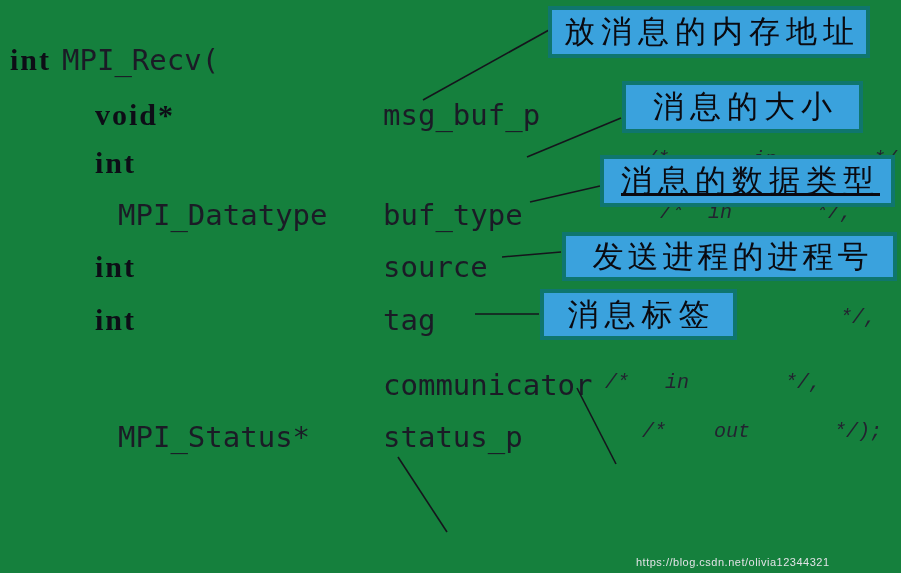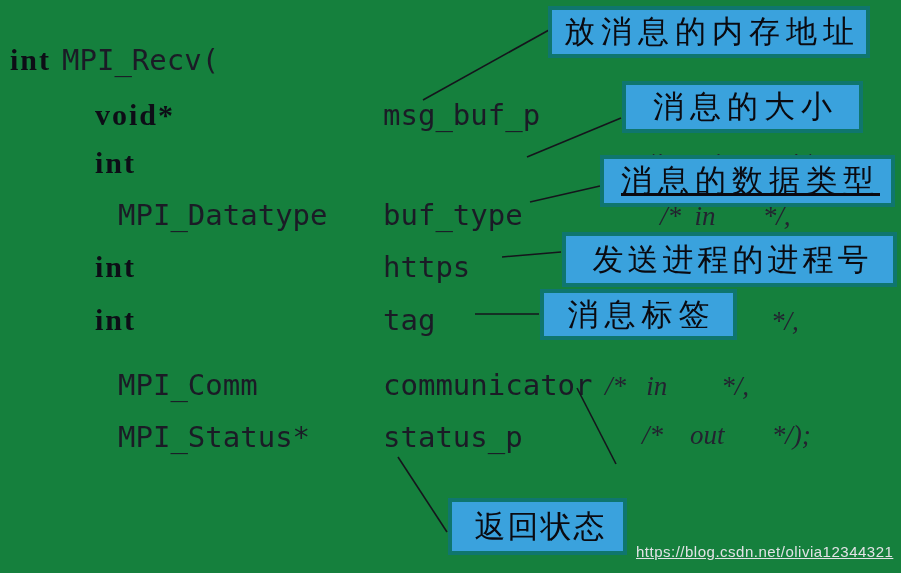--- a/index.html
+++ b/index.html
@@ -12,51 +12,51 @@
   .row span{position:absolute;white-space:pre;}
   .t-kw{
     font-family:"Liberation Serif","DejaVu Serif",serif;
     font-weight:bold;font-size:30px;letter-spacing:2px;color:#0d0d16;
   }
   .t-mono,.p-name{
     font-family:"DejaVu Sans Mono","Liberation Mono",monospace;
     font-size:29px;color:#1b1b26;
   }
   .cmt{
-    font-family:Liberation Serif, serif;
-    font-style:italic;font-size:27px;color:#232330;white-space:pre;
+    font-family:Liberation Mono, monospace;
+    font-style:italic;font-size:20px;color:#232330;white-space:pre;
   }
   .r1{top:43px;}  .r2{top:98px;}  .r3{top:146px;} .r4{top:198px;}
   .r5{top:250px;} .r6{top:303px;} .r7{top:368px;} .r8{top:420px;}
   .x-kw1{left:10px;}  .x-fn{left:62px;text-align:right;}
   .x-kw{left:95px;}   .x-type{left:118px;}
   .x-param{left:383px;}
   .cm3{left:645px;top:2px;} .cm4{left:660px;top:3px;} .cm5{left:648px;top:3px;}
   .cm6{left:648px;top:3px;} .cm7{left:605px;top:3px;} .cm8{left:642px;top:0px;}
   
   .lines{position:absolute;left:0;top:0;z-index:3;}
   
   .abox{
     position:absolute;z-index:5;background:#3aa2dd;border:4px solid #0f766e;
     box-sizing:border-box;display:flex;align-items:center;justify-content:center;
     font-size:31px;color:#0a0a10;letter-spacing:6px;text-indent:6px;
     font-family:"DejaVu Sans",sans-serif;
   }
   .b1{left:548px;top:6px;width:322px;height:52px;}
   .b2{left:622px;top:81px;width:241px;height:52px;}
   .b3{left:600px;top:155px;width:295px;height:52px;text-decoration:underline;}
-  .b4{left:562px;top:232px;width:335px;height:55px;letter-spacing:4px;}
+  .b4{left:562px;top:232px;width:335px;height:49px;letter-spacing:4px;}
   .b5{left:540px;top:289px;width:197px;height:51px;}
   .b6{left:617px;top:433px;width:173px;height:55px;letter-spacing:10px;}
   .b7{left:448px;top:498px;width:179px;height:57px;letter-spacing:2px;}
   
   .wm{
-    position:absolute;z-index:8;left:636px;top:543px;width:260px;
+    position:absolute;z-index:8;left:636px;top:556px;width:260px;
     font-family:"Liberation Sans","DejaVu Sans",sans-serif;
-    font-size:15px;color:#e2e2e6;letter-spacing:0.5px;text-decoration:underline;
+    font-size:11px;color:#e2e2e6;letter-spacing:0.5px;
   }
 </style>
 </head>
 <body>
 
 <div class="stage">
 
   <div class="row r1">
     <span class="t-kw x-kw1">int</span>
     <span class="t-mono x-fn">MPI_Recv(</span>
@@ -73,32 +73,31 @@
   </div>
 
   <div class="row r4">
     <span class="t-mono x-type">MPI_Datatype</span>
     <span class="p-name x-param">buf_type</span>
     <span class="cmt cm4">/*  in       */,</span>
   </div>
 
   <div class="row r5">
     <span class="t-kw x-kw">int</span>
-    <span class="p-name x-param">https</span>
+    <span class="p-name x-param">source</span>
     <span class="cmt cm5">/*  in       */,</span>
   </div>
 
   <div class="row r6">
     <span class="t-kw x-kw">int</span>
     <span class="p-name x-param">tag</span>
     <span class="cmt cm6">/*  in          */,</span>
   </div>
 
   <div class="row r7">
-    <span class="t-mono x-type">MPI_Comm</span>
     <span class="p-name x-param">communicator</span>
     <span class="cmt cm7">/*   in        */,</span>
   </div>
 
   <div class="row r8">
     <span class="t-mono x-type">MPI_Status*</span>
     <span class="p-name x-param">status_p</span>
     <span class="cmt cm8">/*    out       */);</span>
   </div>
 
@@ -112,17 +111,16 @@
       <line x1="577" y1="388" x2="616" y2="464"></line>
       <line x1="398" y1="457" x2="447" y2="532"></line>
     </g>
   </svg>
 
   <div class="abox b1">放消息的内存地址</div>
   <div class="abox b2">消息的大小</div>
   <div class="abox b3">消息的数据类型</div>
   <div class="abox b4">发送进程的进程号</div>
   <div class="abox b5">消息标签</div>
-  <div class="abox b7">返回状态</div>
 
   <div class="wm">https://blog.csdn.net/olivia12344321</div>
 
 </div>
 
 </body></html>

